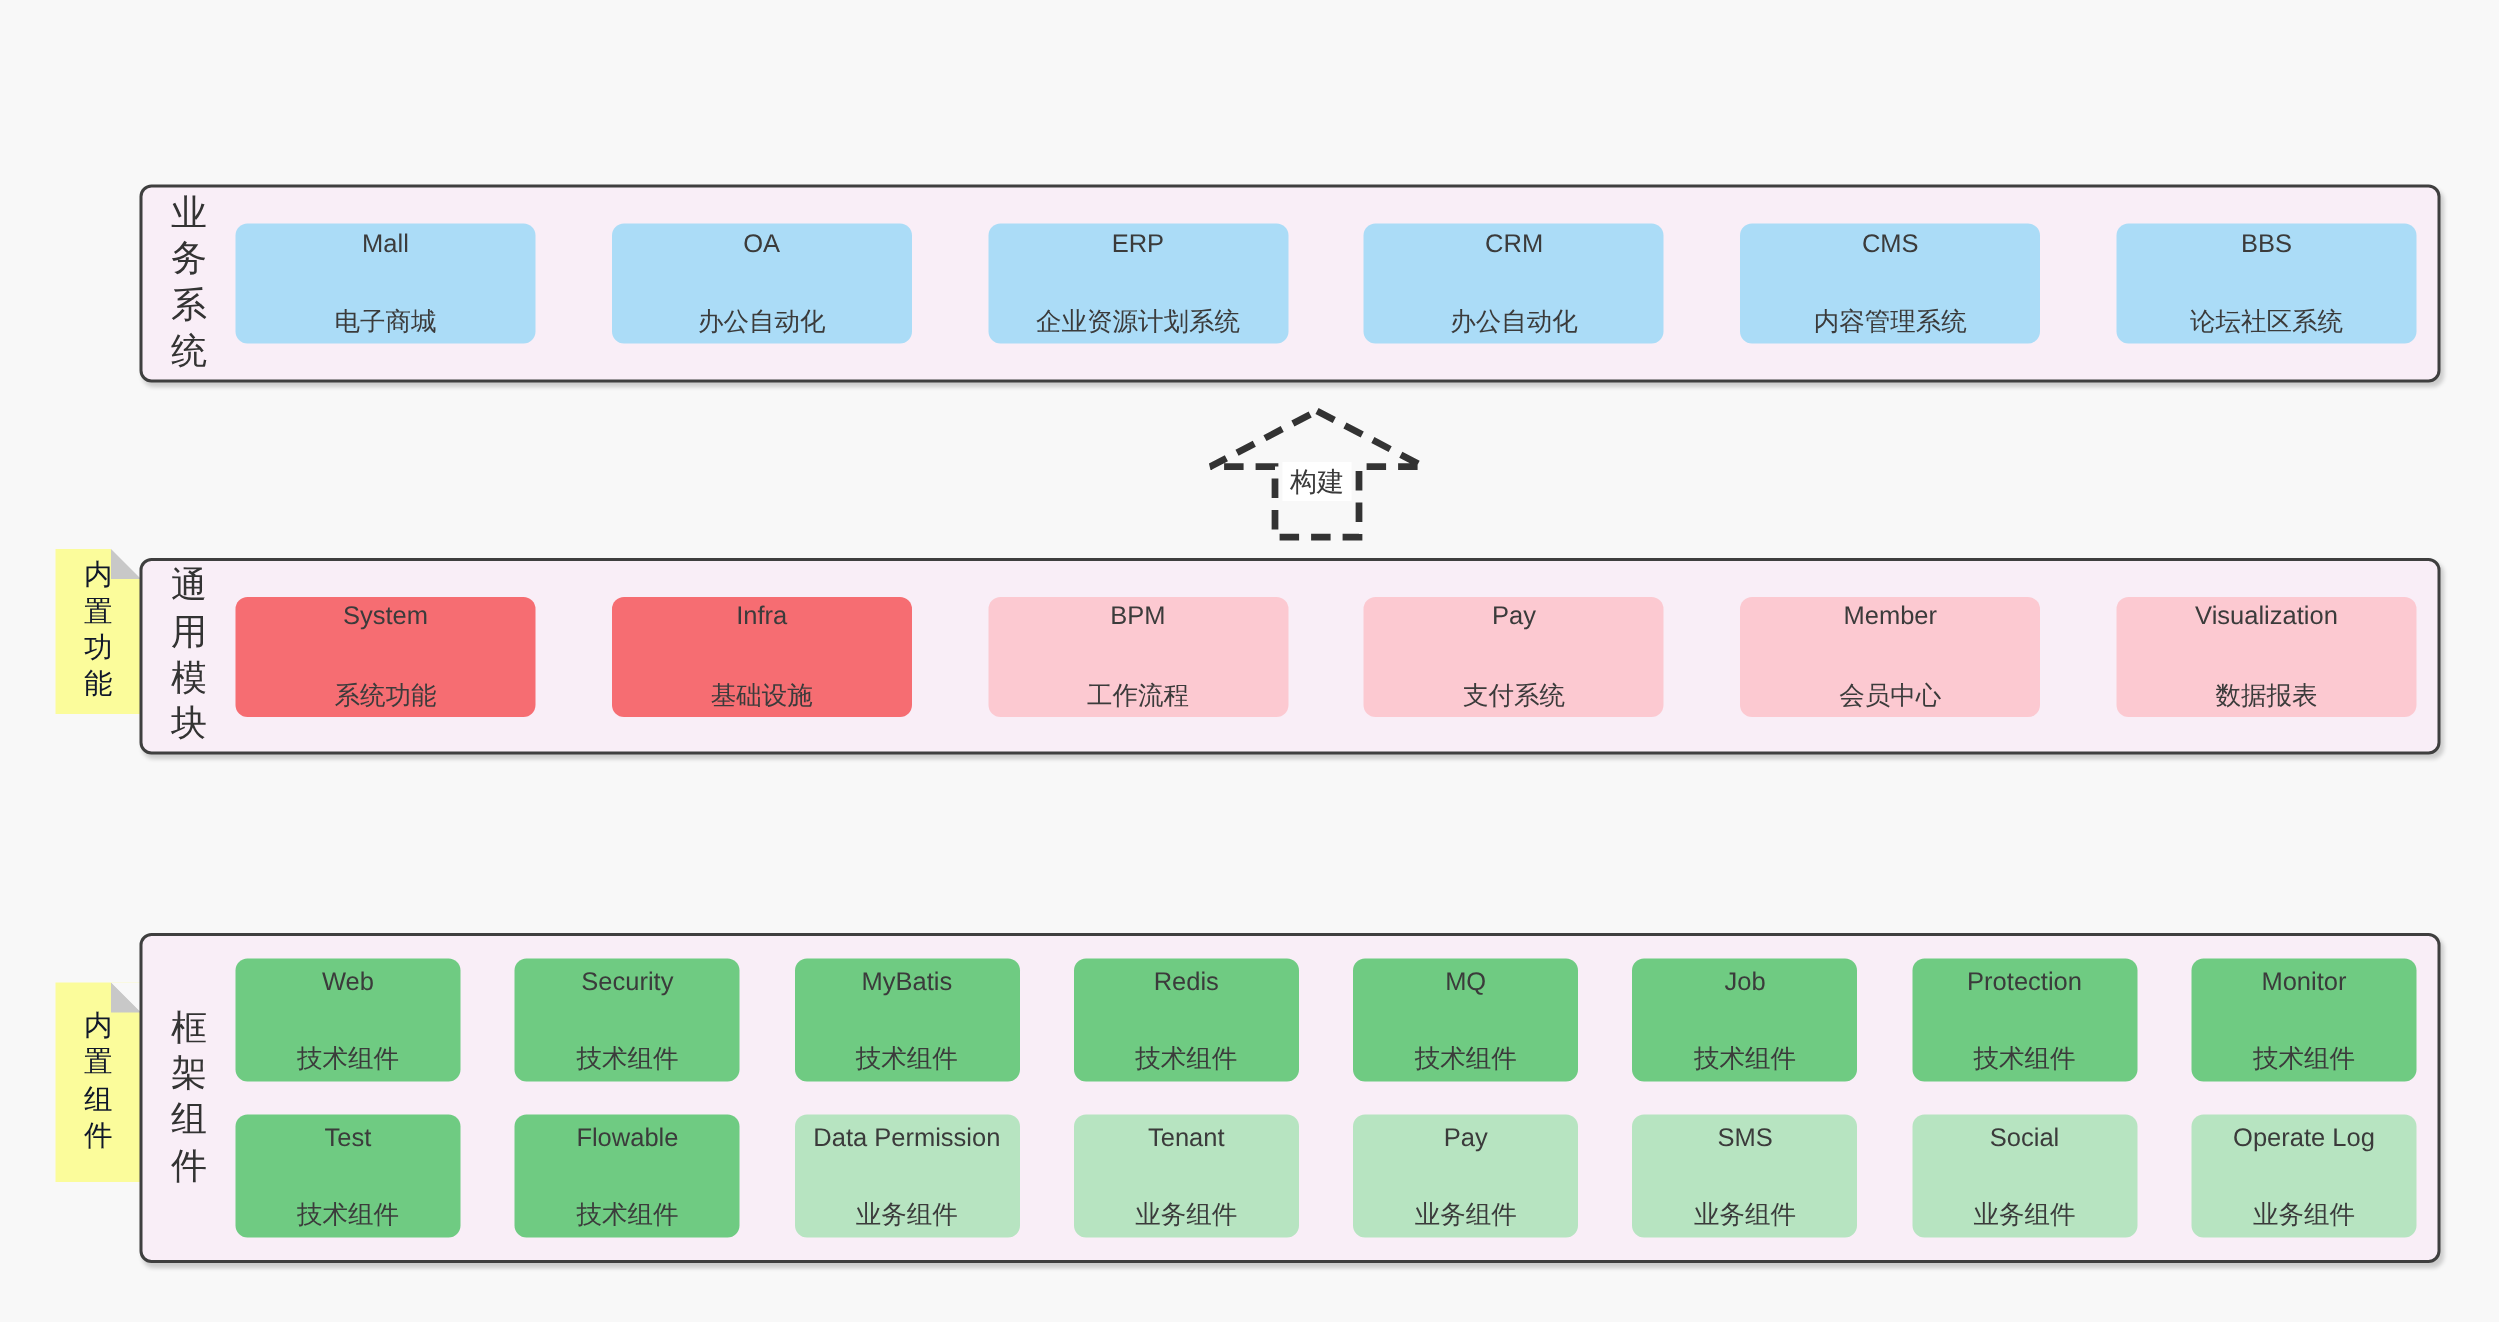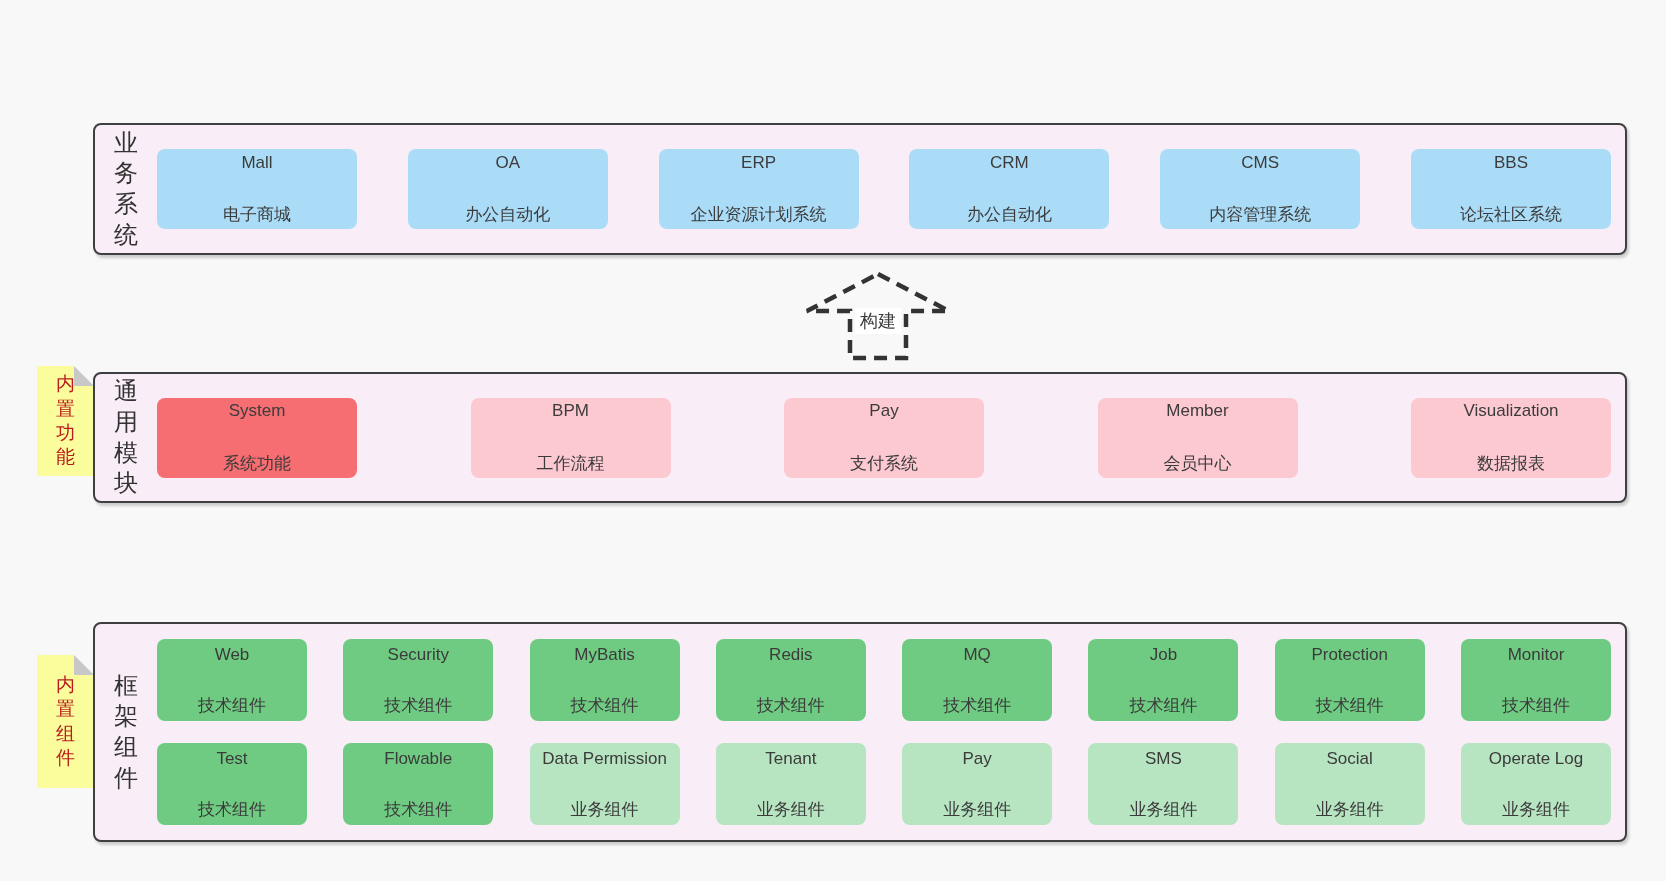--- a/index.html
+++ b/index.html
@@ -71,21 +71,21 @@
   .box.green-dark{background:#6fcb82;}
   .box.green-light{background:#b7e4c1;}
 
   
   .sticky{
     position:absolute;
     width:57px;
     background:#fbfc9b;
     z-index:1;
     display:flex;align-items:center;justify-content:center;
-    font-size:19px;color:#b91c1c;
+    font-size:19px;color:#0f172a;
   }
   .sticky::after{
     content:"";
     position:absolute;top:0;right:0;
     width:20px;height:20px;
     background:linear-gradient(to bottom left,#f8f8f8 0%,#f8f8f8 49%,#c8c8c8 51%,#c8c8c8 100%);
   }
   .sticky-modules{left:37px;top:366px;height:110px;}
   .sticky-components{left:37px;top:655px;height:133px;}
 
@@ -170,20 +170,24 @@
   <section class="panel panel-modules">
     <div class="side-label">
       <span class="vtext">通用模块</span>
     </div>
     <div class="panel-content">
       <div class="row row-6">
         <div class="box red">
           <div>System</div>
           <div>系统功能</div>
         </div>
+        <div class="box red">
+          <div>Infra</div>
+          <div>基础设施</div>
+        </div>
         <div class="box pink">
           <div>BPM</div>
           <div>工作流程</div>
         </div>
         <div class="box pink">
           <div>Pay</div>
           <div>支付系统</div>
         </div>
         <div class="box pink">
           <div>Member</div>

